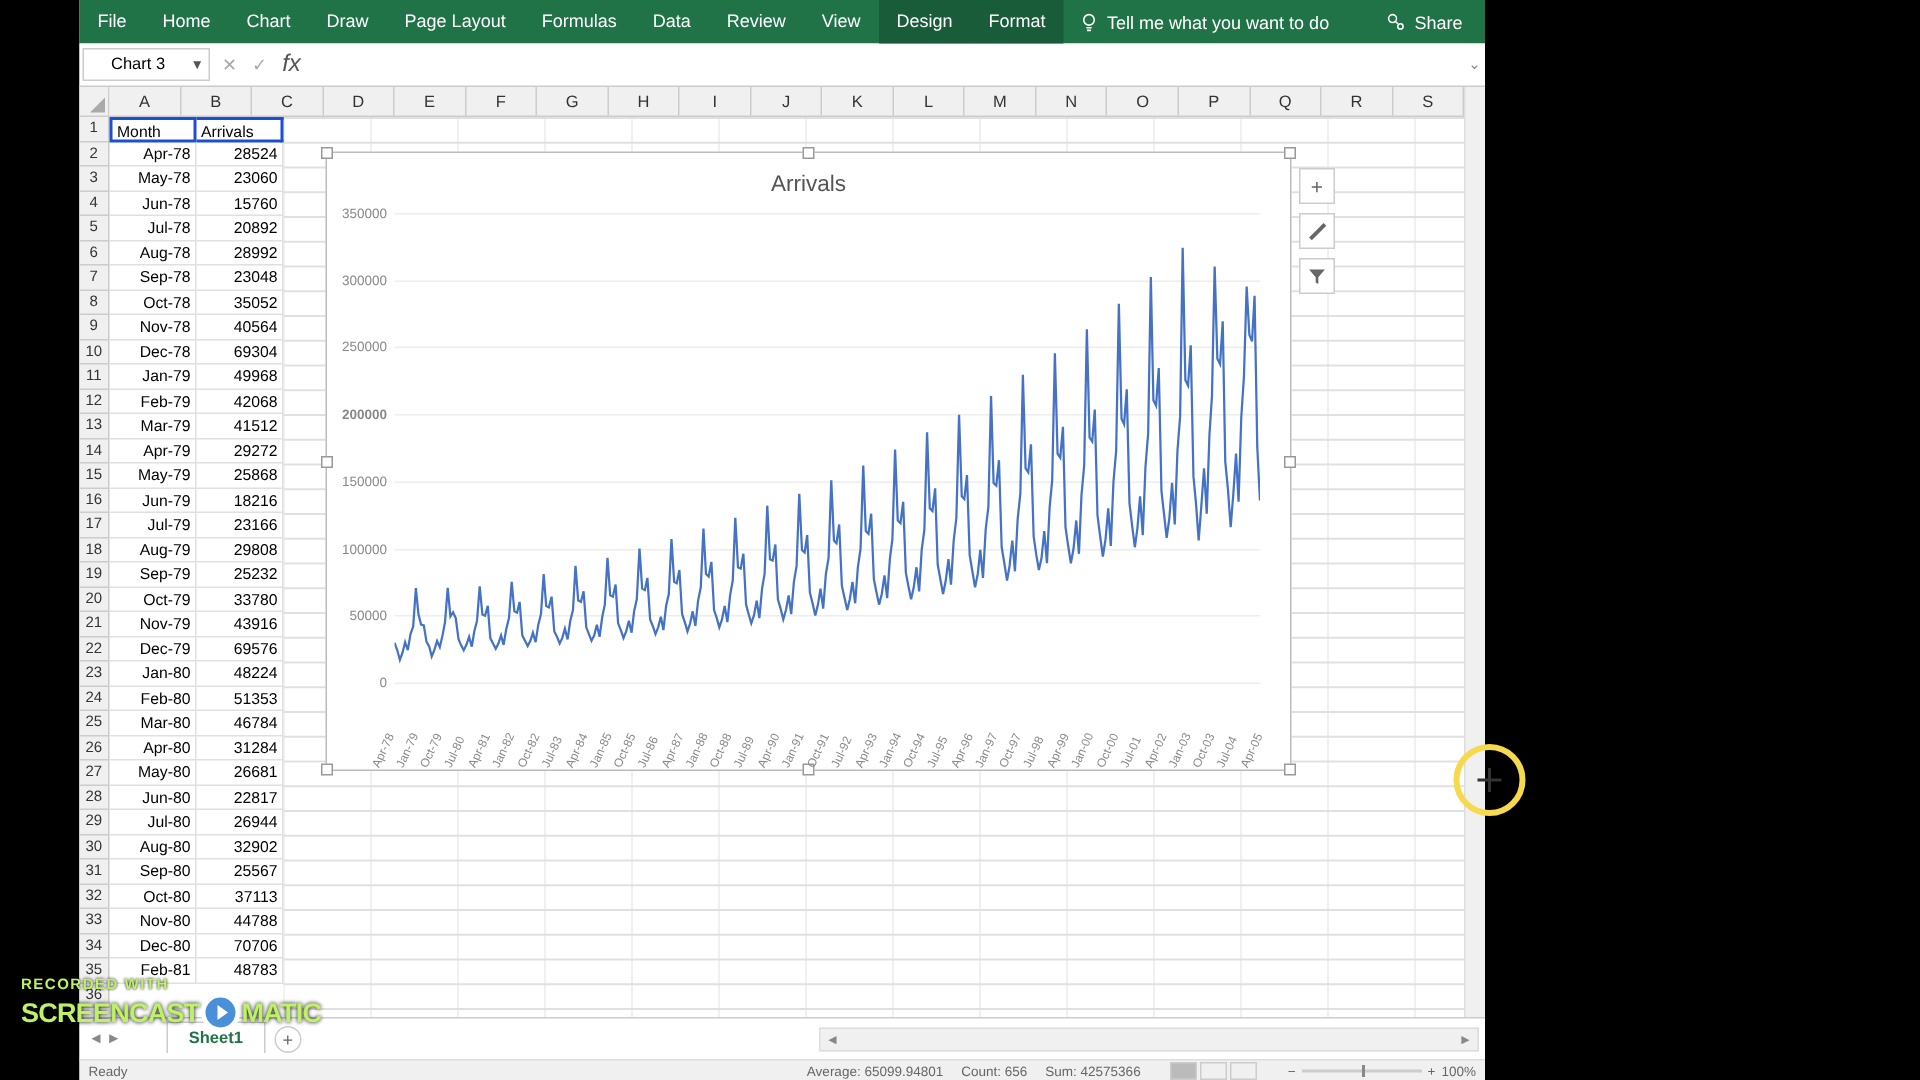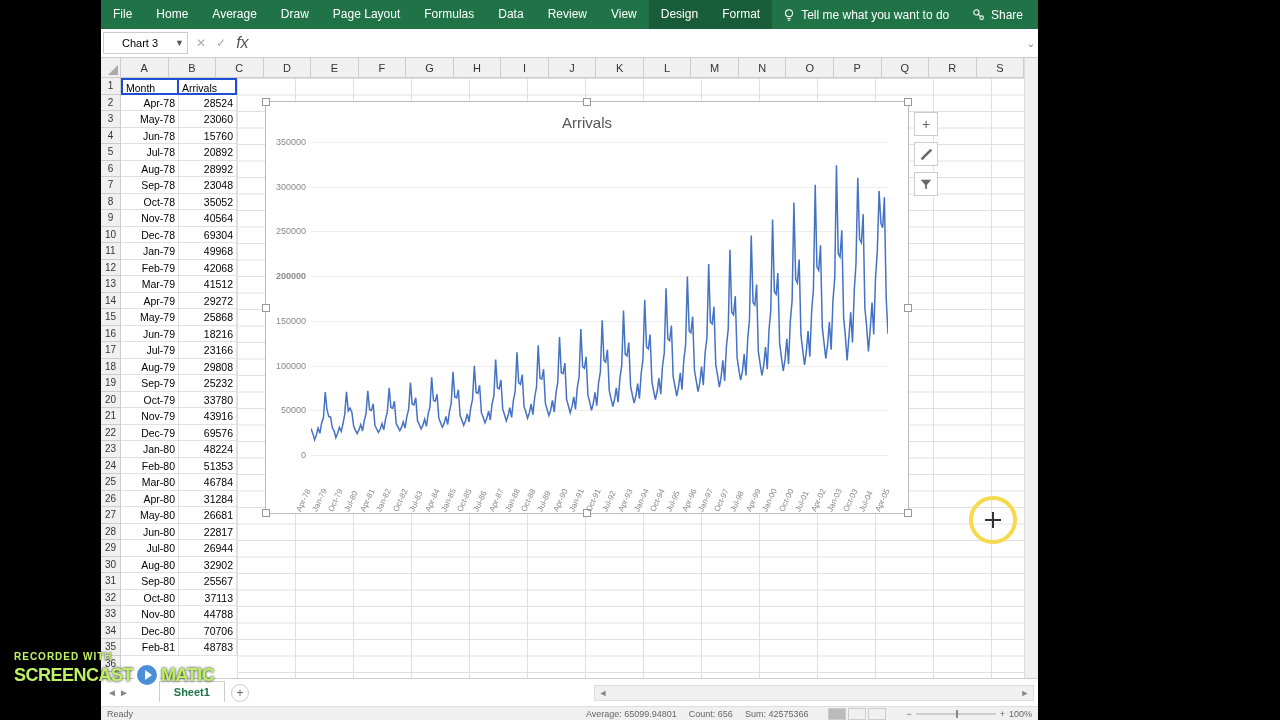--- a/index.html
+++ b/index.html
@@ -1,17 +1,17 @@
 <!DOCTYPE html>
 <html><head>
 <meta charset="utf-8">
 <style>
 * { box-sizing: border-box; margin: 0; padding: 0; font-family: 'Segoe UI', Tahoma, sans-serif; }
 body { background: #000; width: 1280px; height: 720px; overflow: hidden; position: relative; }
-.app { position: absolute; left: 53px; top: 0; width: 937px; height: 720px; background: #fff; margin-left: 48px; }
+.app { position: absolute; left: 53px; top: 0; width: 937px; height: 720px; background: #fff; }
 
 
 .ribbon { height: 29px; background: #207347; display: flex; align-items: center; color: #fff; font-size: 12px; }
 .ribbon-tab { padding: 0 12px; height: 29px; line-height: 29px; cursor: pointer; }
 .ribbon-tab.active { background: #185c39; }
 .ribbon-tab.contextual { background: #185c39; }
 .tell-me { display: flex; align-items: center; margin-left: 10px; color: #fff; font-size: 12px; }
 .tell-me-icon { width: 14px; height: 14px; margin-right: 5px; }
 .share-area { margin-left: auto; display: flex; align-items: center; padding-right: 15px; }
 .share-icon { width: 14px; height: 14px; margin-right: 5px; }
@@ -98,21 +98,21 @@
 </style>
 </head>
 <body>
 
 <div class="app">
 
   <div class="ribbon">
     <div id="ribbon-tabs" style="display:flex">
         <div class="ribbon-tab">File</div>
         <div class="ribbon-tab">Home</div>
-        <div class="ribbon-tab">Average</div>
+        <div class="ribbon-tab">Chart</div>
         <div class="ribbon-tab">Draw</div>
         <div class="ribbon-tab">Page Layout</div>
         <div class="ribbon-tab">Formulas</div>
         <div class="ribbon-tab">Data</div>
         <div class="ribbon-tab">Review</div>
         <div class="ribbon-tab">View</div>
         <div class="ribbon-tab active contextual">Design</div>
         <div class="ribbon-tab contextual">Format</div>
       </div>
     <div class="tell-me">

